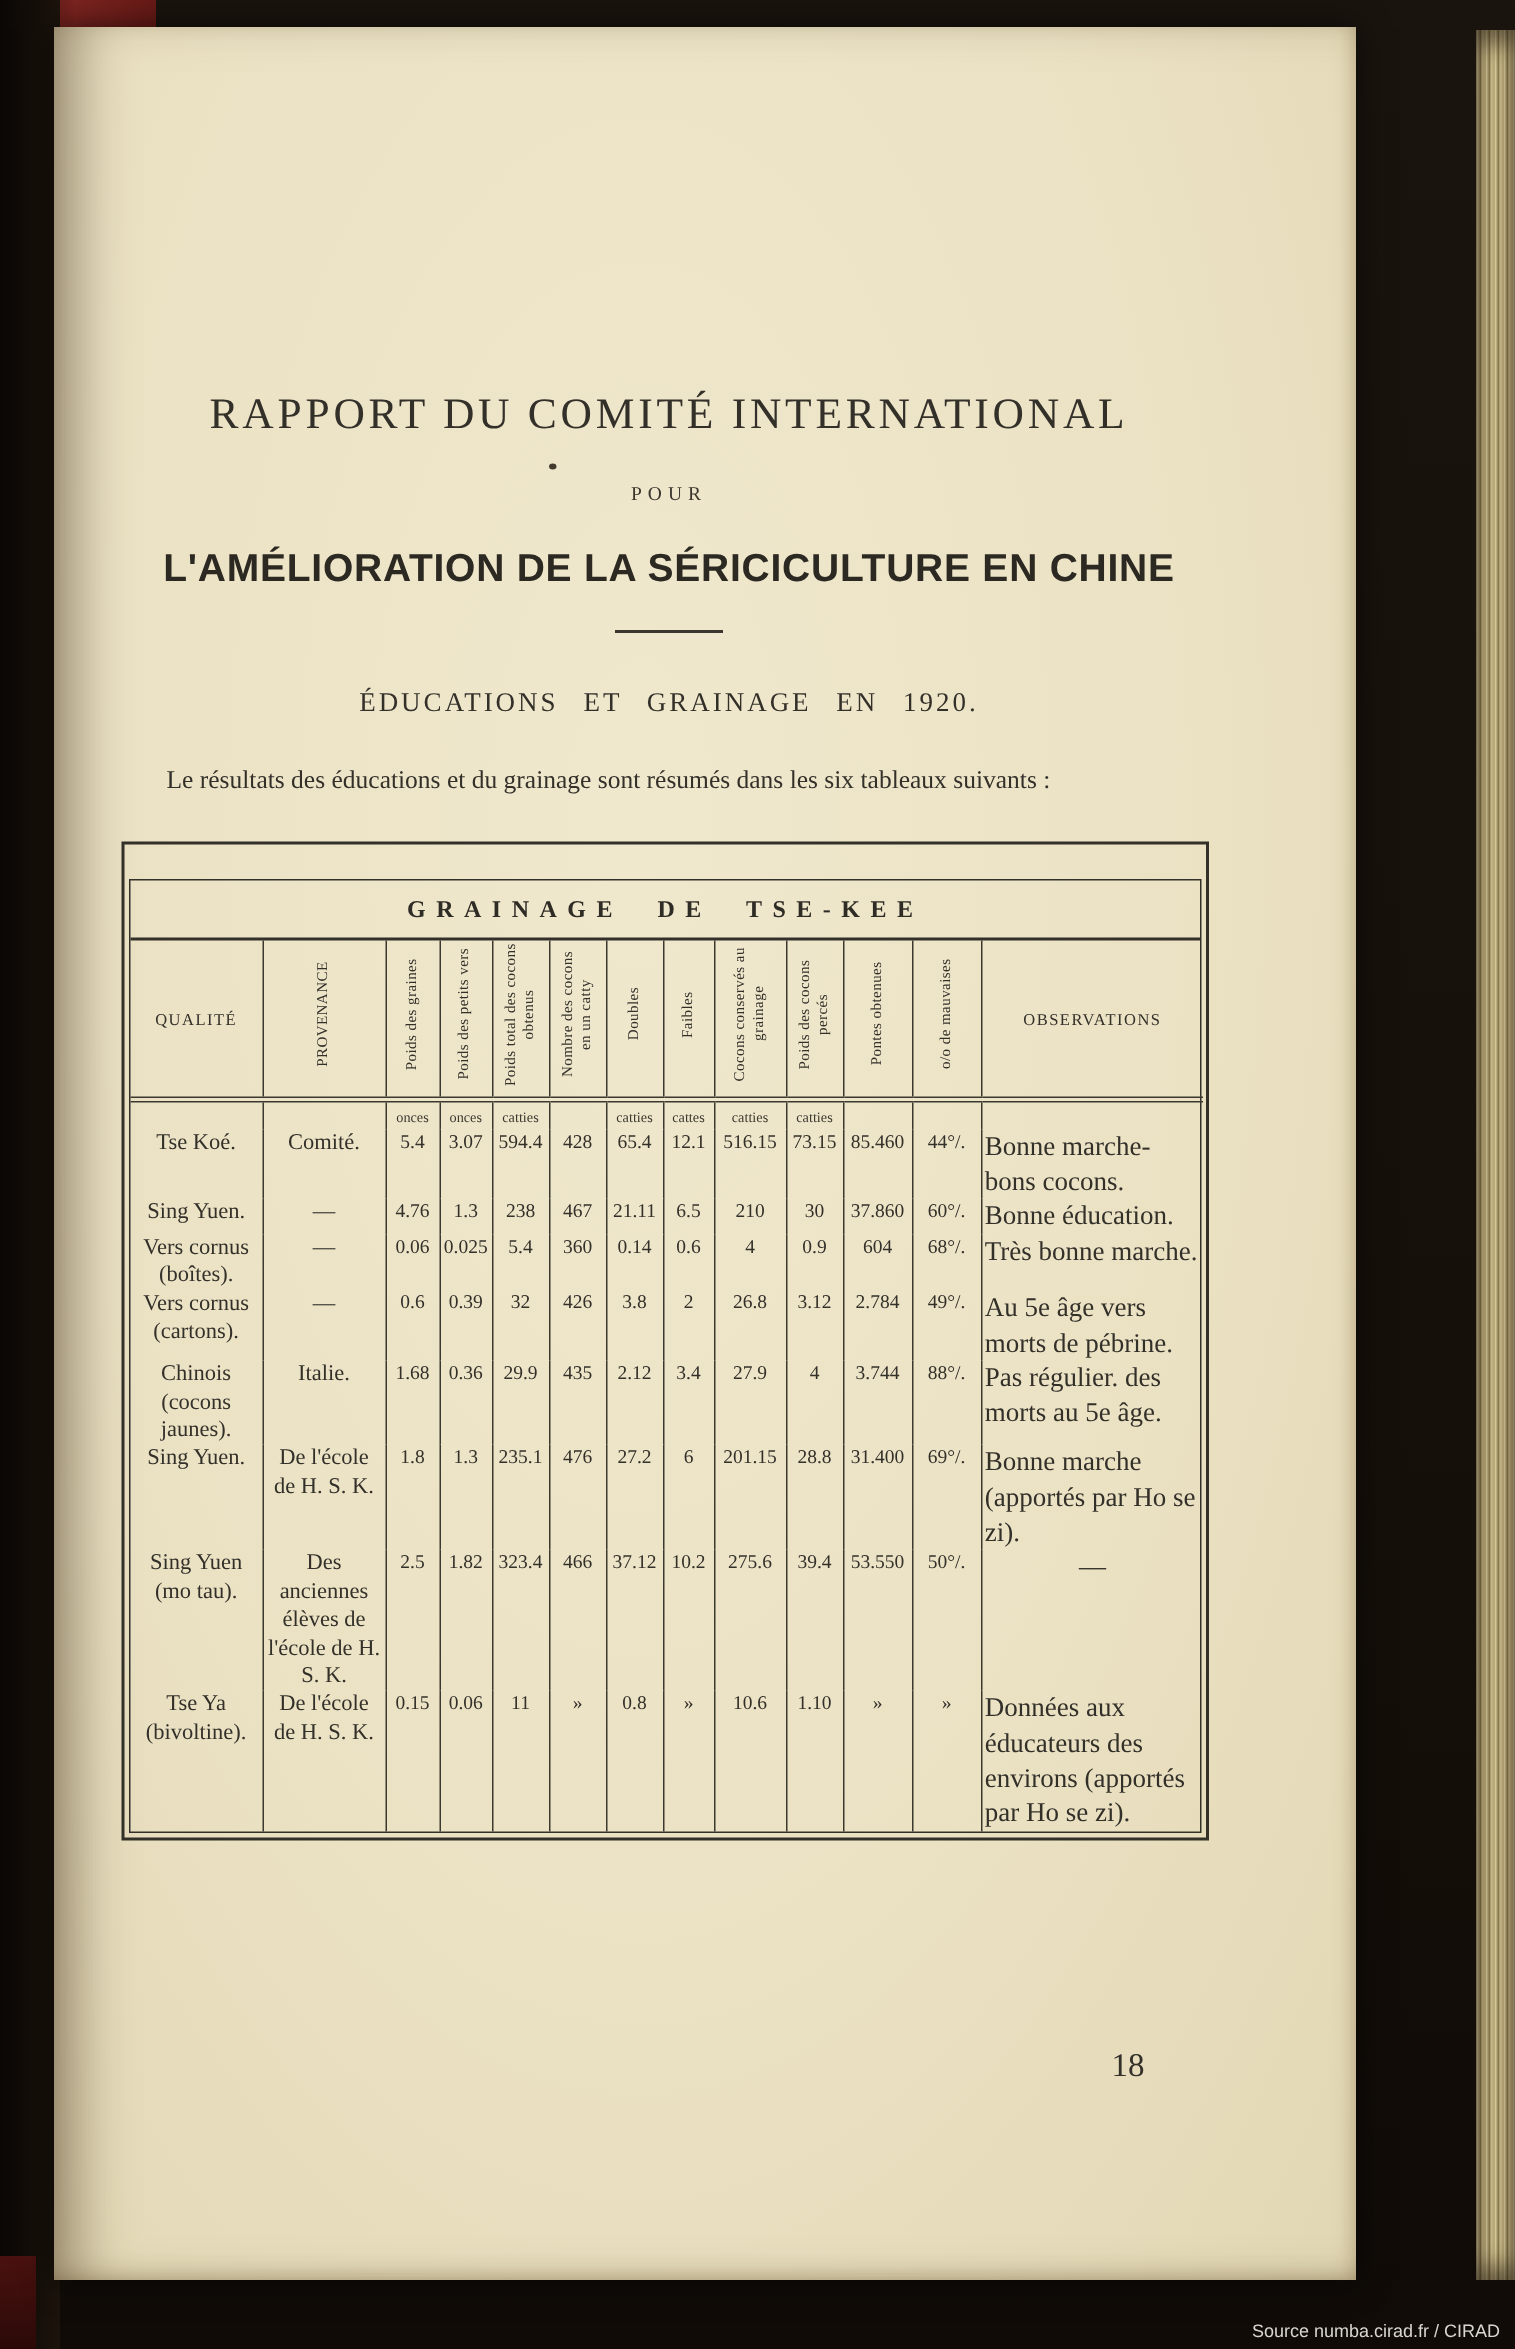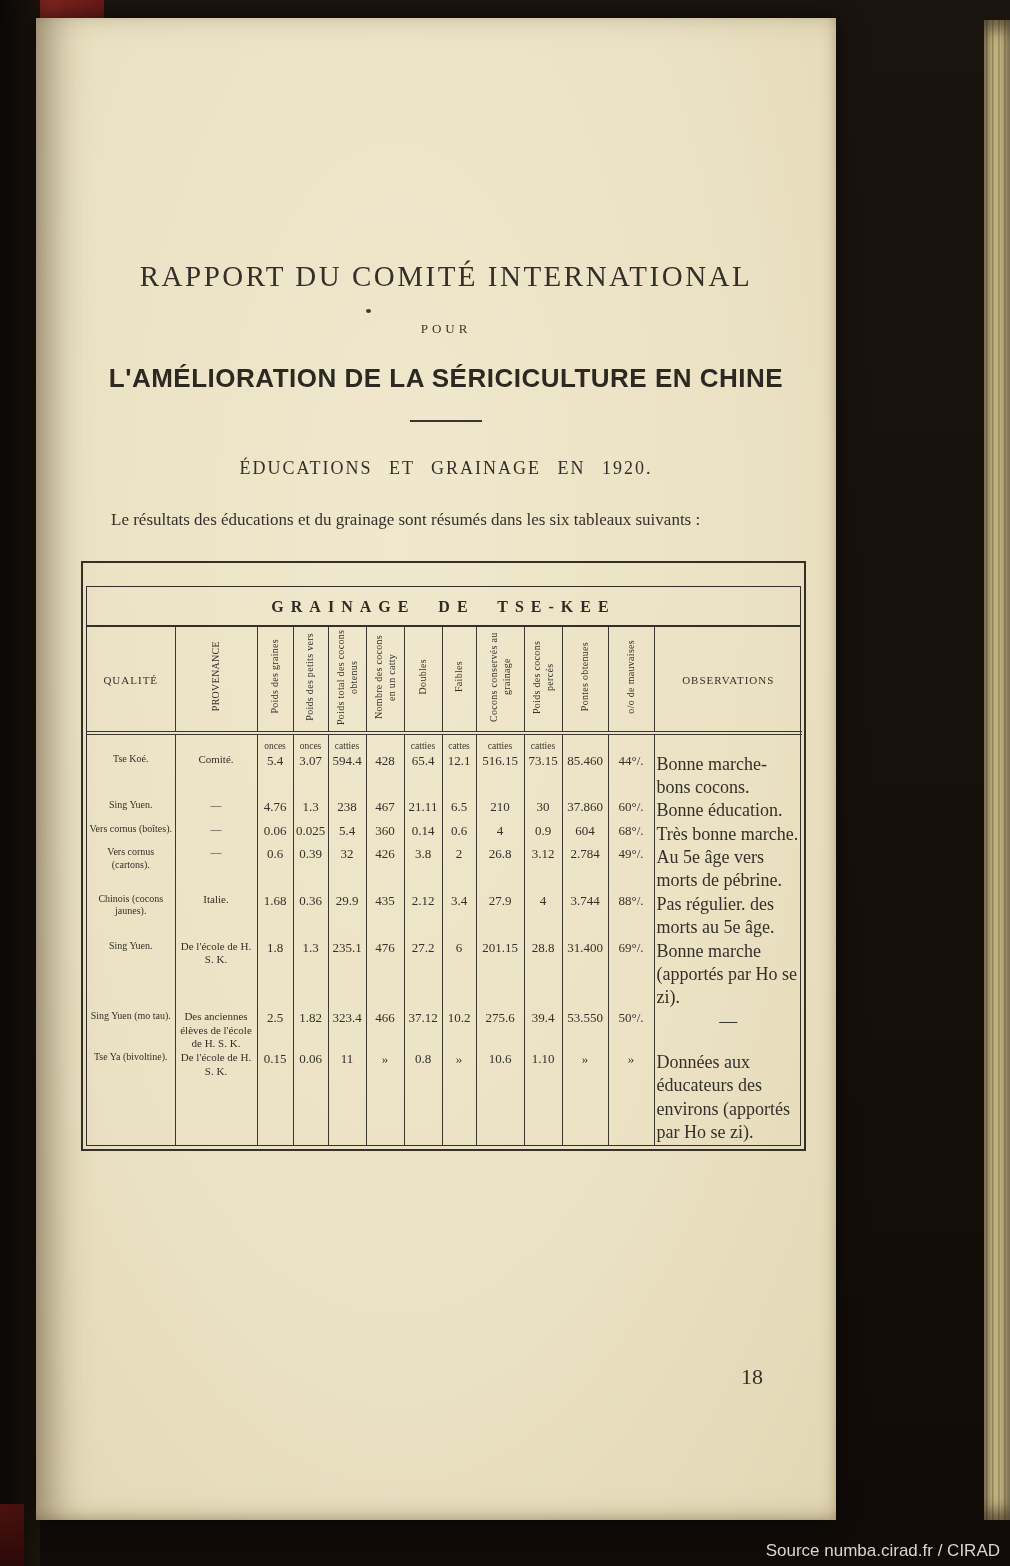--- a/index.html
+++ b/index.html
@@ -28,21 +28,21 @@
   }
   .page-edges {
     position:absolute; right:0; top:20px; width:26px; height:1500px; z-index:3;
     background: repeating-linear-gradient(90deg,
       #b7a571 0px, #e0d3a2 1px, #8f7e4e 3px, #d6c795 4px, #c2b07c 6px);
     box-shadow: inset 0 10px 14px rgba(20,12,5,.5), inset 0 -10px 14px rgba(20,12,5,.5);
   }
 
   
   .paper {
-    position:absolute; left:36px; top:18px; width:800px; height:1502px; z-index:2;
+    position:absolute; left:36px; top:18px; width:868px; height:1502px; z-index:2;
     background: radial-gradient(ellipse at 45% 35%, #f0e8cd 0%, #ebe2c4 55%, #e2d7b4 100%);
     box-shadow: inset 30px 0 40px -18px rgba(70,50,25,0.55),
                 inset -8px 0 14px -7px rgba(120,95,50,0.35),
                 inset 0 -8px 16px -8px rgba(100,80,40,0.35),
                 0 0 20px rgba(0,0,0,0.65);
   }
 
   .content { position:absolute; left:45px; top:0; width:730px; }
 
   .doc-title {
@@ -101,35 +101,35 @@
   .flat { font-size:11px; letter-spacing:1px; }
   .rot {
     display:inline-block; writing-mode:vertical-rl; transform:rotate(180deg);
     font-size:10px; line-height:1.25; letter-spacing:0.3px; max-height:96px;
   }
   tr.units-row td {
     font-size:9.5px; text-align:center; padding-top:6px; padding-bottom:2px;
     color:#3c382f;
   }
   tbody td { vertical-align:top; padding-top:12px; padding-bottom:10px; }
-  td.c-quality { font-size:10px; text-align:center; line-height:1.25; }
-  td.c-prov   { font-size:11px; text-align:center; line-height:1.25; }
+  td.c-quality { font-size:15px; text-align:center; line-height:1.25; }
+  td.c-prov   { font-size:15px; text-align:center; line-height:1.25; }
   td.c-num    { font-size:13px; text-align:center; line-height:1.2; }
   td.c-obs    { font-size:18px; text-align:left; padding-left:8px; padding-right:6px; line-height:1.3; }
   td.c-obs.center { text-align:center; }
 
   .page-number {
     position:absolute; left:705px; top:1346px;
     font-size:22px; color:#33302a;
   }
 
   .source-bar {
     position:absolute; right:10px; bottom:5px; z-index:4;
     font-family:"Liberation Sans","DejaVu Sans",sans-serif;
-    font-size:17px; color:#d9d6d1;
+    font-size:12px; color:#d9d6d1;
   }
 </style>
 </head>
 <body>
 
 <div class="red-book-top"></div>
 <div class="spine-shadow"></div>
 <div class="red-book-bottom"></div>
 <div class="page-edges"></div>
 

